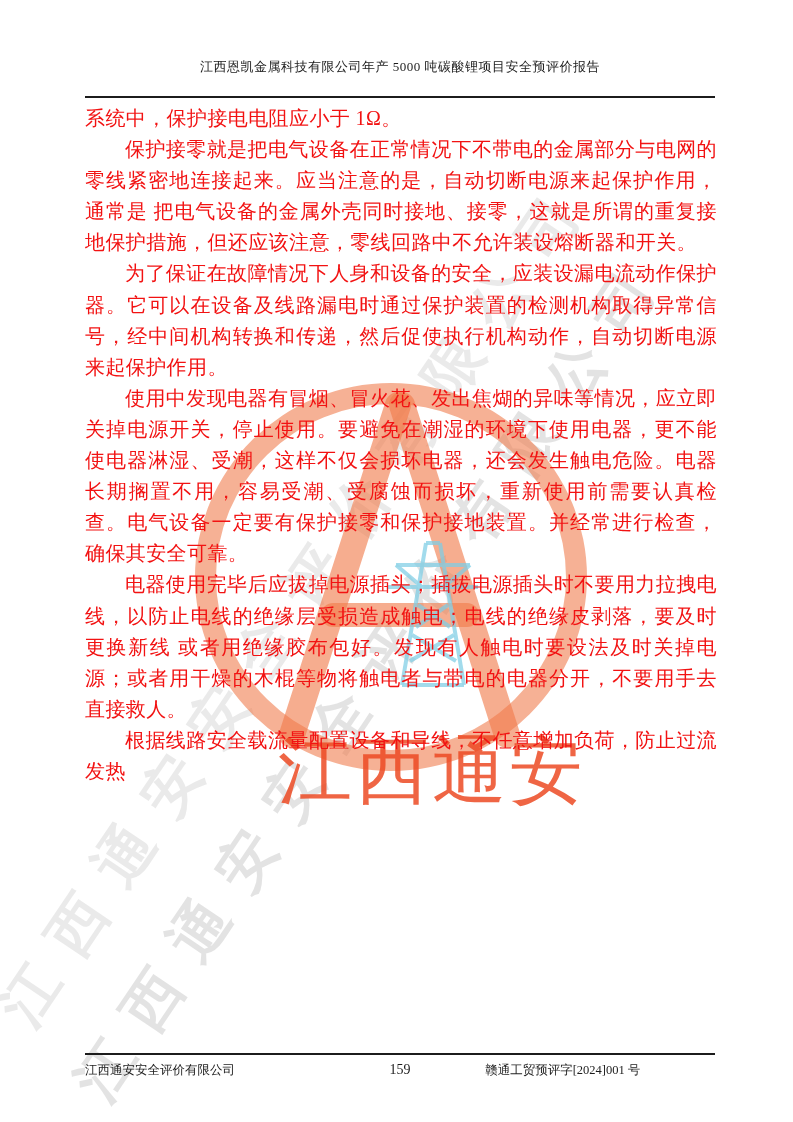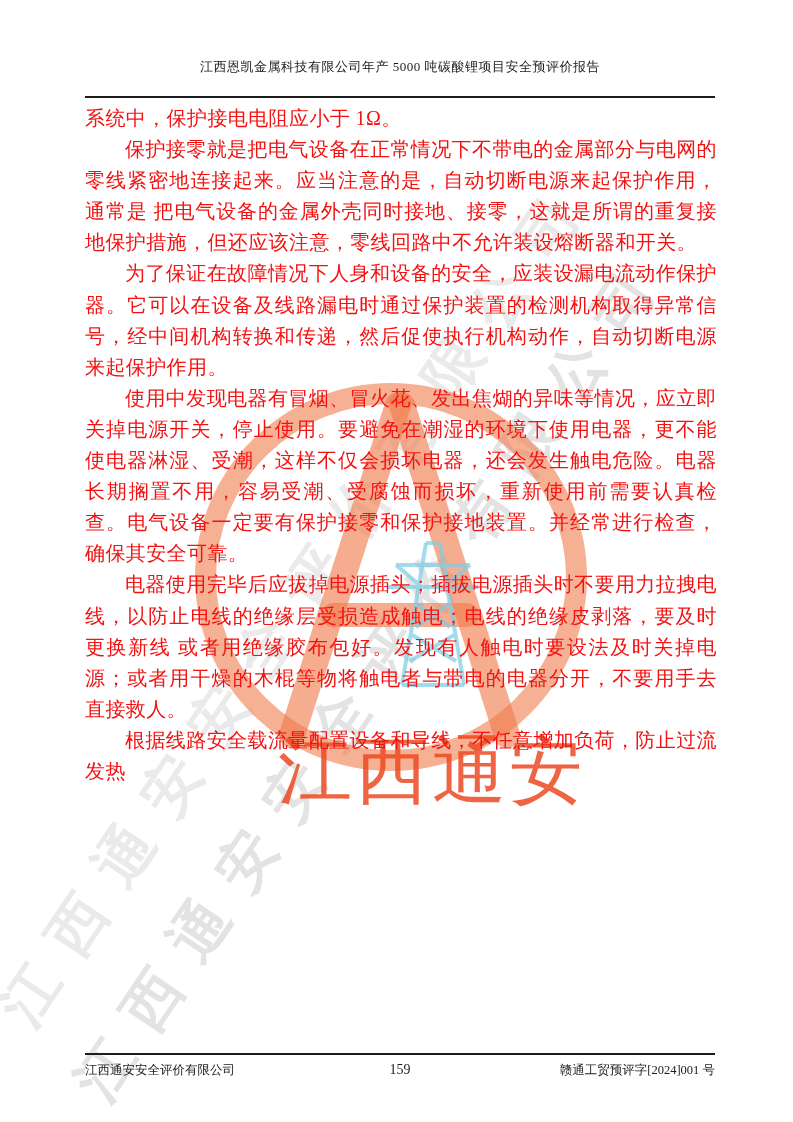--- a/index.html
+++ b/index.html
@@ -52,21 +52,21 @@
 
   
   .doc-footer {
     position:absolute; left:85px; top:1053px; width:630px; z-index:2;
     border-top:2px solid #1c1c1c; padding-top:7px;
     display:flex; align-items:baseline;
     color:#1c1c1c; font-size:12.5px;
   }
   .doc-footer .f-left  { flex:1; text-align:left; }
   .doc-footer .f-mid   { flex:0 0 auto; text-align:center; font-size:14px; }
-  .doc-footer .f-right { flex:1; text-align:right; }
+  .doc-footer .f-right { flex:1; text-align:center; }
 </style>
 </head>
 <body>
 
 <div class="page">
 
   <div class="wm-layer">
     <div class="wm-diag a">江西通安安全评价有限公司</div>
     <div class="wm-diag b">江西通安安全评价有限公司</div>
 

